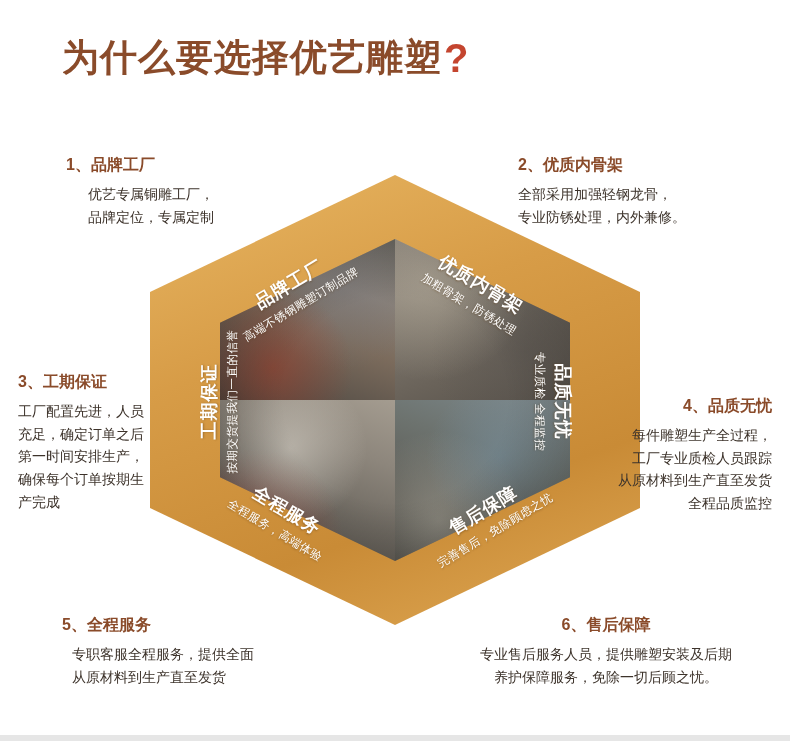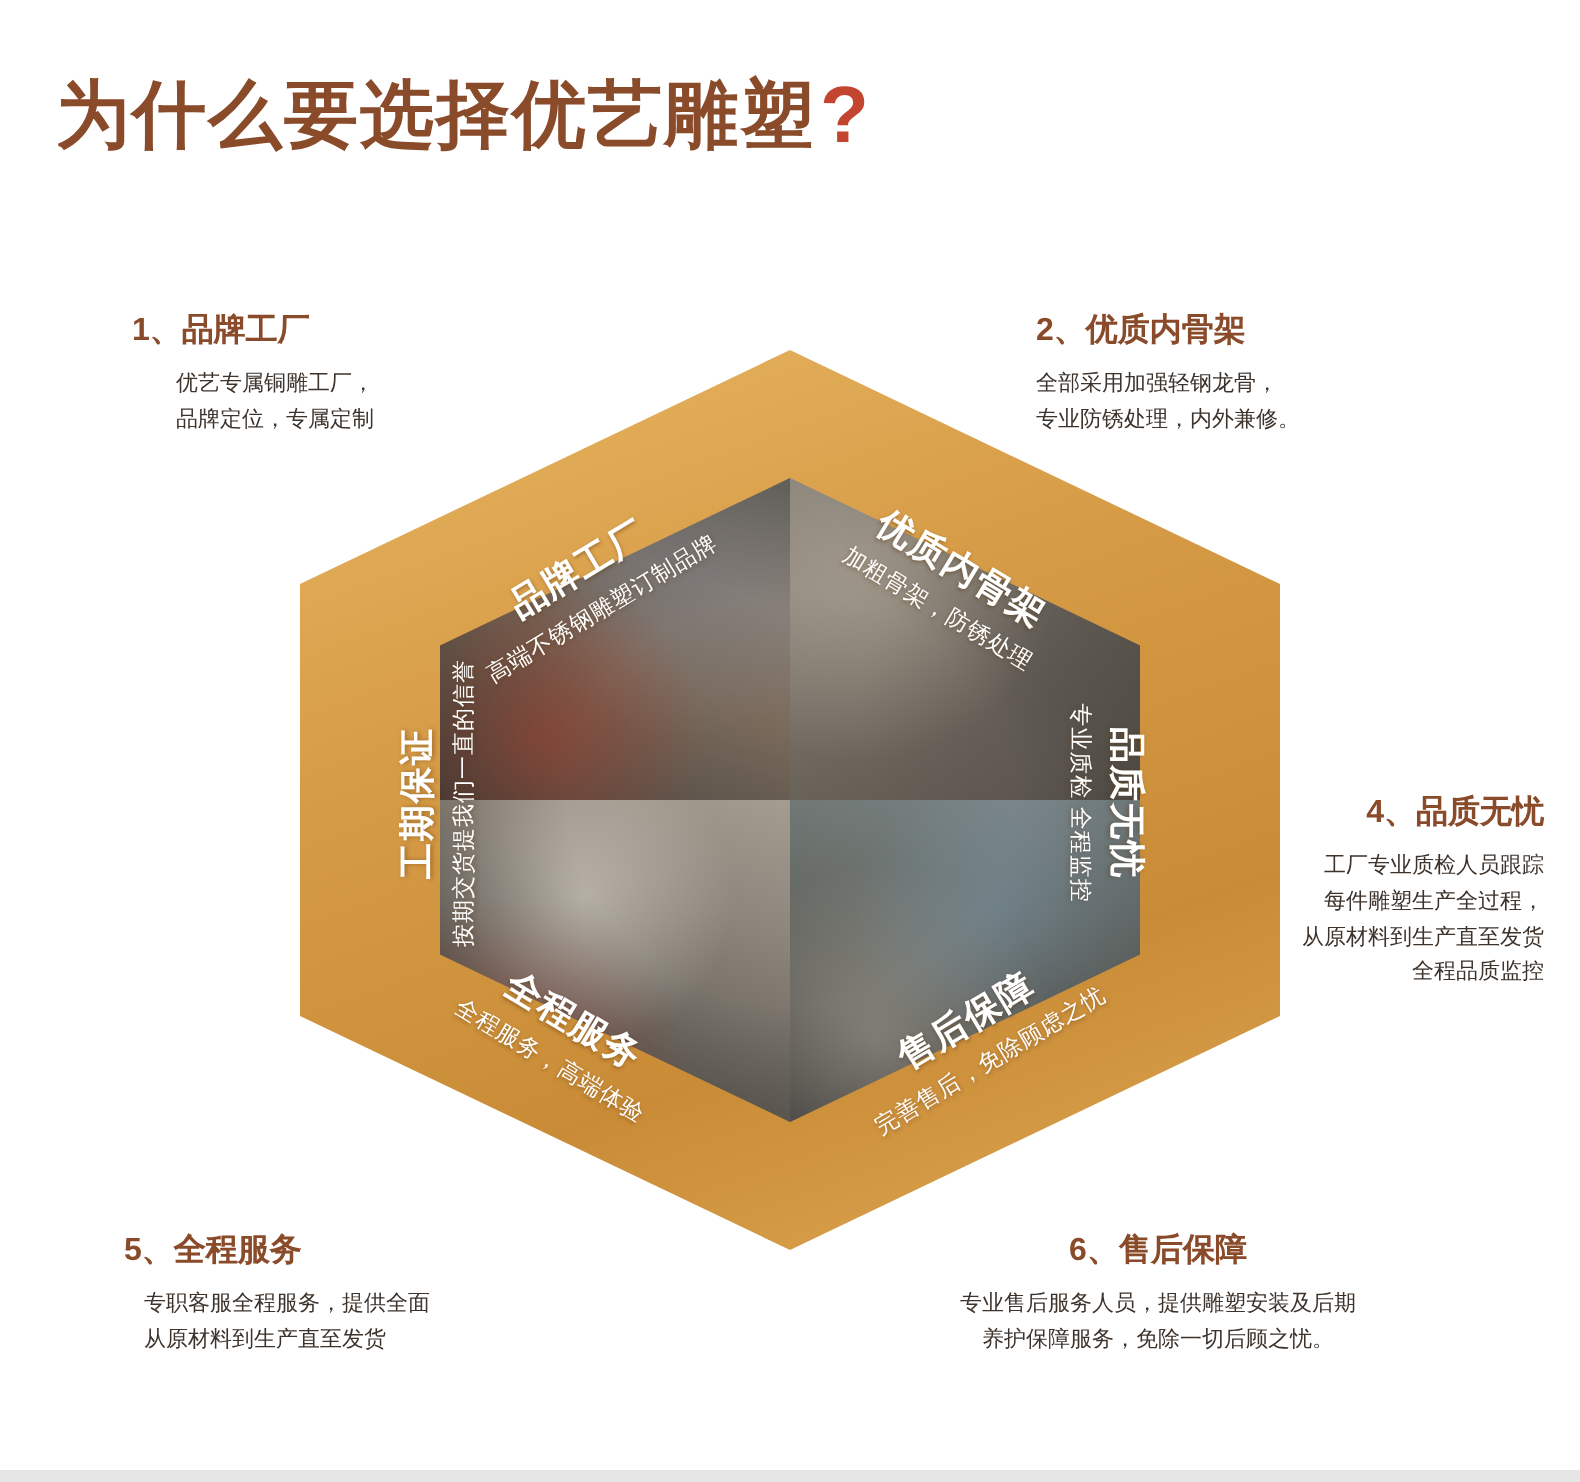--- a/index.html
+++ b/index.html
@@ -25,20 +25,21 @@
     top: 36px;
     display: flex;
     align-items: flex-end;
   }
   #title-text {
     font-size: 37px;
     font-weight: bold;
     color: #8a4b2a;
     letter-spacing: 1px;
     line-height: 1;
+    margin-left: 34px;
   }
   #title-qmark {
     font-size: 40px;
     font-weight: bold;
     color: #c4452f;
     line-height: 1;
     margin-left: 2px;
     transform: translateY(2px);
   }
 
@@ -154,23 +155,24 @@
     color: #4a3a2c;
   }
   .info .info-head {
     font-size: 16px;
     font-weight: bold;
     color: #8a4b2a;
     margin-bottom: 8px;
     white-space: nowrap;
   }
   .info .info-body {
-    font-size: 11px;
+    font-size: 14px;
     line-height: 1.62;
     color: #3d332b;
+    font-family: Liberation Mono, monospace;
   }
   .info .info-body div { white-space: nowrap; }
 
   #info-1 { left: 66px;  top: 155px; }
   #info-1 .info-body { margin-left: 22px; }
   #info-2 { left: 518px; top: 155px; }
   #info-3 { left: 18px;  top: 372px; }
   #info-4 { left: 612px; top: 372px; text-align: left; }
   #info-4 .info-head { margin-left: -2px; }
   #info-5 { left: 62px;  top: 615px; }
@@ -251,26 +253,36 @@
   </div>
 
   <div class="info" id="info-2">
     <div class="info-head">2、优质内骨架</div>
     <div class="info-body">
       <div>全部采用加强轻钢龙骨，</div>
       <div>专业防锈处理，内外兼修。</div>
     </div>
   </div>
 
+  <div class="info" id="info-3">
+    <div class="info-head">3、工期保证</div>
+    <div class="info-body">
+      <div>工厂配置先进，人员</div>
+      <div>充足，确定订单之后</div>
+      <div>第一时间安排生产，</div>
+      <div>确保每个订单按期生</div>
+      <div>产完成</div>
+    </div>
+  </div>
 
   <div class="info" id="info-4">
     <div class="info-head">4、品质无忧</div>
     <div class="info-body">
+      <div>每件雕塑生产全过程，</div>
       <div>工厂专业质检人员跟踪</div>
-      <div>每件雕塑生产全过程，</div>
       <div>从原材料到生产直至发货</div>
       <div>全程品质监控</div>
     </div>
   </div>
 
   <div class="info" id="info-5">
     <div class="info-head">5、全程服务</div>
     <div class="info-body">
       <div>专职客服全程服务，提供全面</div>
       <div>从原材料到生产直至发货</div>

